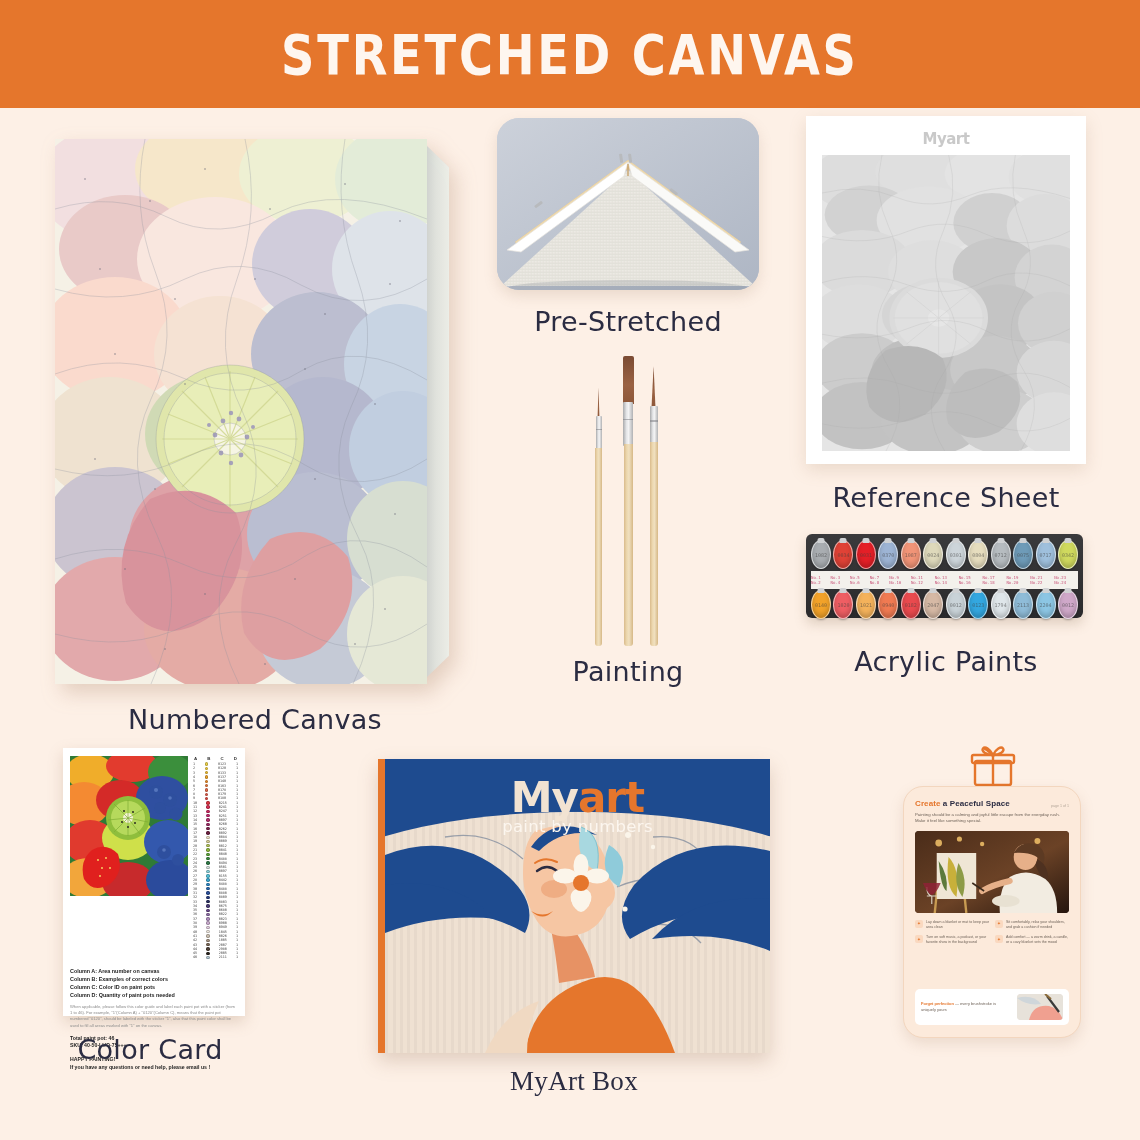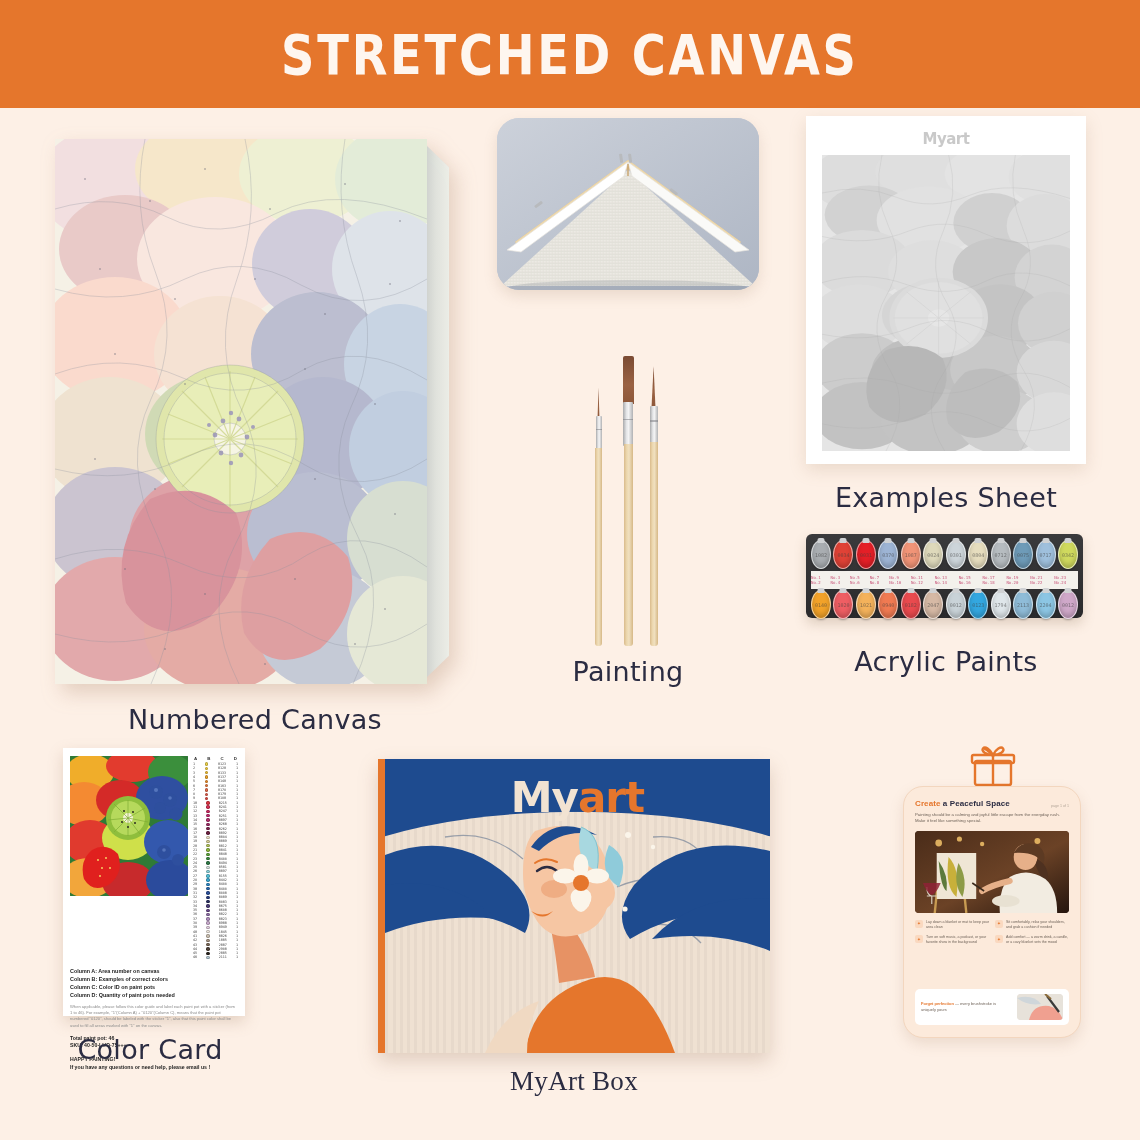--- a/index.html
+++ b/index.html
@@ -413,20 +413,21 @@
         <g fill="#b8babd">
           <rect x="122" y="36" width="3" height="9" rx="1" transform="rotate(-8 122 36)"></rect>
           <rect x="131" y="36" width="3" height="9" rx="1" transform="rotate(-8 131 36)"></rect>
           <rect x="37" y="88" width="9" height="3" rx="1" transform="rotate(-36 37 88)"></rect>
           <rect x="174" y="70" width="9" height="3" rx="1" transform="rotate(36 174 70)"></rect>
         </g>
 
         <ellipse cx="131" cy="170" rx="120" ry="8" fill="rgba(90,100,115,.18)"></ellipse>
       </svg>
     </div>
+    <div class="caption" style="top:188px;width:262px;">Pre-Stretched</div>
   </div>
 
   <div class="cell" id="reference-cell">
     <div class="ref-sheet">
       <div class="ref-logo">Myart</div>
       <div class="ref-art">
         <svg width="100%" height="100%" viewBox="0 0 372 545" preserveAspectRatio="none">
           <rect width="372" height="545" fill="#f5f1e6"></rect>
           <g opacity="0.95">
             <ellipse cx="55" cy="45" rx="72" ry="58" fill="#f2dfe0"></ellipse>
@@ -476,21 +477,21 @@
             <path d="M0 330 q72 18 132 -12 q60 -30 118 8 q58 36 122 -6"></path>
             <path d="M0 420 q68 -22 130 6 q64 30 122 -10 q56 -34 120 12"></path>
             <path d="M0 495 q74 20 134 -10 q58 -28 116 8 q60 34 122 -8"></path>
             <path d="M90 0 q-14 70 10 132 q26 66 -4 128 q-30 64 6 136 q32 66 -6 149"></path>
             <path d="M190 0 q16 74 -8 140 q-26 70 6 134 q30 62 -8 132 q-34 64 4 139"></path>
             <path d="M290 0 q-12 72 12 138 q24 68 -6 130 q-28 62 8 132 q32 62 -6 145"></path>
           </g>
         </svg>
       </div>
     </div>
-    <div class="caption" style="top:366px;width:280px;">Examples Sheet</div>
+    <div class="caption" style="top:366px;width:280px;">Reference Sheet</div>
   </div>
 
   <div class="cell" id="brushes-cell">
     <div style="position:absolute;left:0;top:0;width:260px;height:290px;">
 
       <div class="brush" style="left:97px;height:258px;width:7px;">
         <div class="bristle" style="bottom:228px;width:3px;height:30px;left:2px;clip-path:polygon(18% 100%,82% 100%,50% 0);"></div>
         <div class="ferrule" style="bottom:196px;width:6px;height:34px;left:0.5px;"></div>
         <div class="handle" style="width:6.5px;height:198px;left:0;"></div>
       </div>
@@ -1032,20 +1033,21 @@
 
           <g fill="#FBF5EA">
               <circle cx="243" cy="76" r="3"></circle>
               <circle cx="268" cy="88" r="2.2"></circle>
               <circle cx="240" cy="150" r="2.6"></circle>
             </g>
         </svg>
         <div class="box-logo">
           <span class="logo-my">My</span><span class="logo-art">art</span>
         </div>
+        <div class="box-tagline">paint by numbers</div>
       </div>
     </div>
     <div class="caption" style="top:318px;width:392px;font-family:Liberation Serif, serif;">MyArt Box</div>
   </div>
 
   <div class="cell" id="pdf-cell">
     <div class="gift-icon">
       <svg width="46" height="42" viewBox="0 0 46 42" fill="none" stroke="#E5762C" stroke-width="2.4">
         <rect x="5" y="15" width="36" height="24" rx="2"></rect>
         <rect x="2" y="9" width="42" height="8" rx="1.6"></rect>

